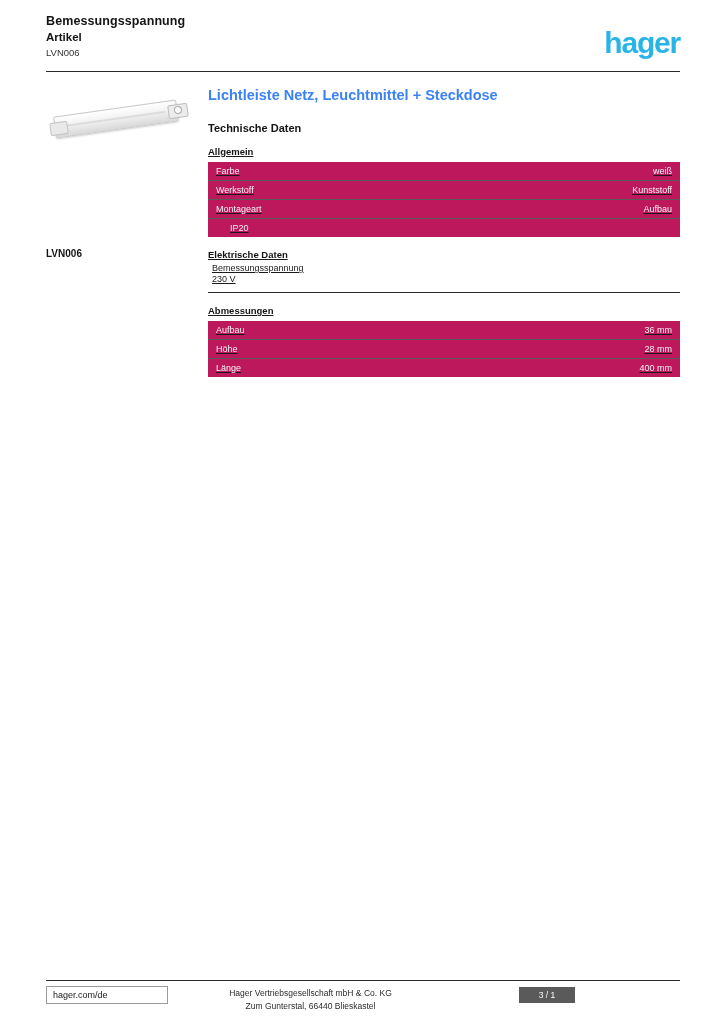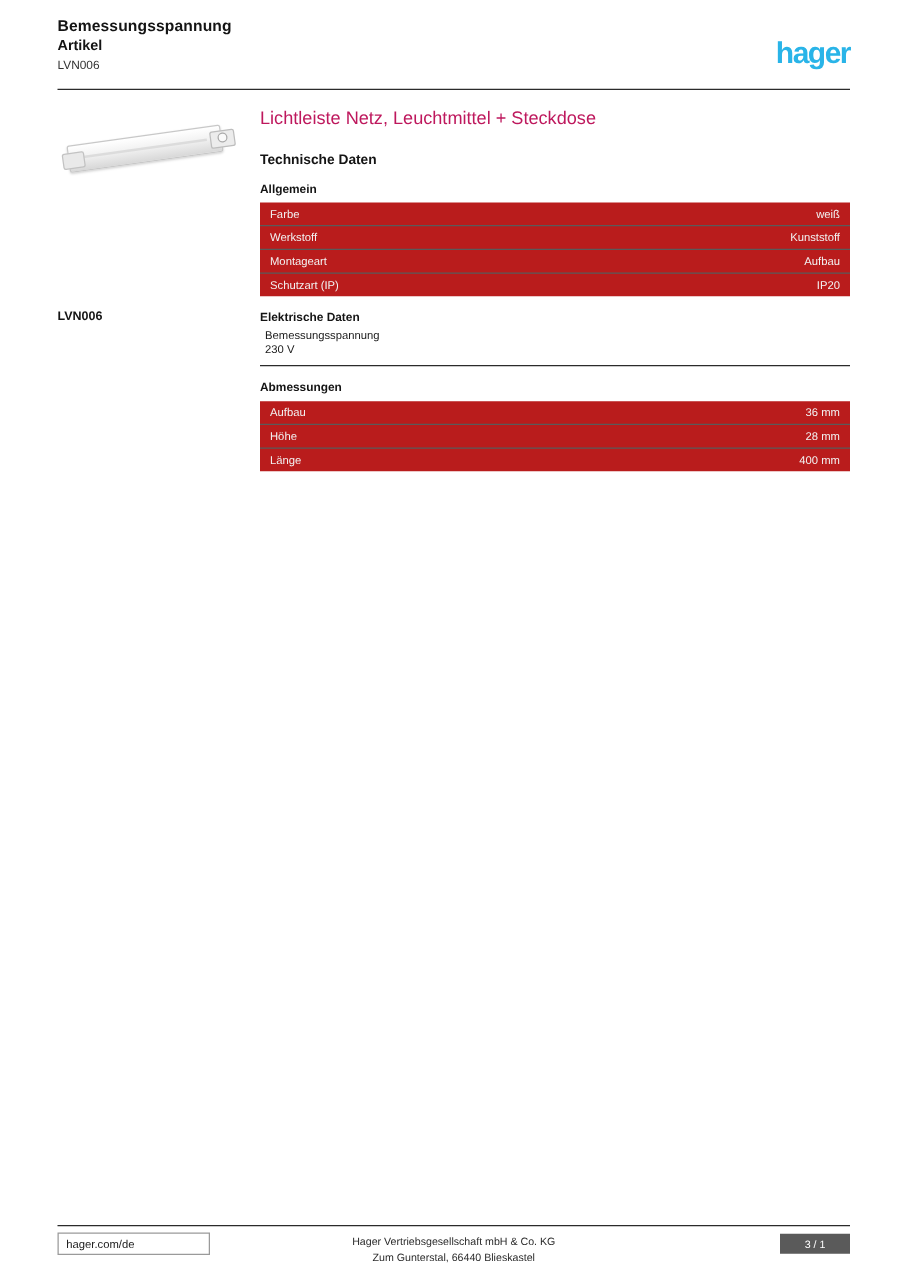--- a/index.html
+++ b/index.html
@@ -49,21 +49,21 @@
   .doc-ref {
     margin-top: 3px;
     font-size: 9.5px;
     color: #333333;
     line-height: 11px;
   }
   .brand {
     position: absolute;
     right: 0;
     top: 14px;
-    font-size: 24px;
+    font-size: 30px;
     font-weight: bold;
     color: #29b4e8;
     letter-spacing: -1.2px;
     line-height: 30px;
   }
   .header-rule {
     position: absolute;
     left: 46px;
     top: 71px;
     width: 634px;
@@ -146,44 +146,45 @@
 
   
   .right-col {
     position: absolute;
     left: 208px;
     top: 86px;
     width: 472px;
   }
   .product-name {
     font-size: 14.5px;
-    font-weight: normal;
-    color: #be185d;
+    font-weight: bold;
+    color: #3b82f6;
     line-height: 18px;
   }
   .section-heading {
     margin-top: 18px;
     font-size: 11px;
     font-weight: bold;
     color: #141414;
   }
 
   
   .spec-block {
     margin-top: 12px;
+    text-decoration: underline;
   }
   .spec-block .spec-title {
     font-size: 9.5px;
     font-weight: bold;
     color: #141414;
     line-height: 12px;
   }
   .spec-rows {
     margin-top: 4px;
-    background: #b91c1c;
+    background: #be185d;
   }
   .spec-row {
     display: flex;
     justify-content: space-between;
     align-items: center;
     padding: 3px 8px;
     font-size: 9px;
     color: #f2f2f2;
     line-height: 12px;
     border-bottom: 1px solid #5a5a5a;
@@ -223,21 +224,21 @@
     left: 46px;
     top: 980px;
     width: 634px;
     height: 1px;
     background: #2b2b2b;
   }
   .footer {
     position: absolute;
     left: 46px;
     top: 986px;
-    width: 634px;
+    width: 529px;
     height: 22px;
     text-decoration: underline;
   }
   .footer-url {
     position: absolute;
     left: 0;
     top: 0;
     width: 122px;
     height: 18px;
     border: 1px solid #9a9a9a;
@@ -313,21 +314,20 @@
         </div>
         <div class="spec-row">
           <span class="label">Werkstoff</span>
           <span class="value">Kunststoff</span>
         </div>
         <div class="spec-row">
           <span class="label">Montageart</span>
           <span class="value">Aufbau</span>
         </div>
         <div class="spec-row">
-          <span class="label">Schutzart (IP)</span>
           <span class="value">IP20</span>
         </div>
       </div>
     </div>
 
     <div class="spec-block">
       <div class="spec-title">Elektrische Daten</div>
       <div class="dotted-row">
         <span class="label">Bemessungsspannung</span>
         <span class="leader"></span>

